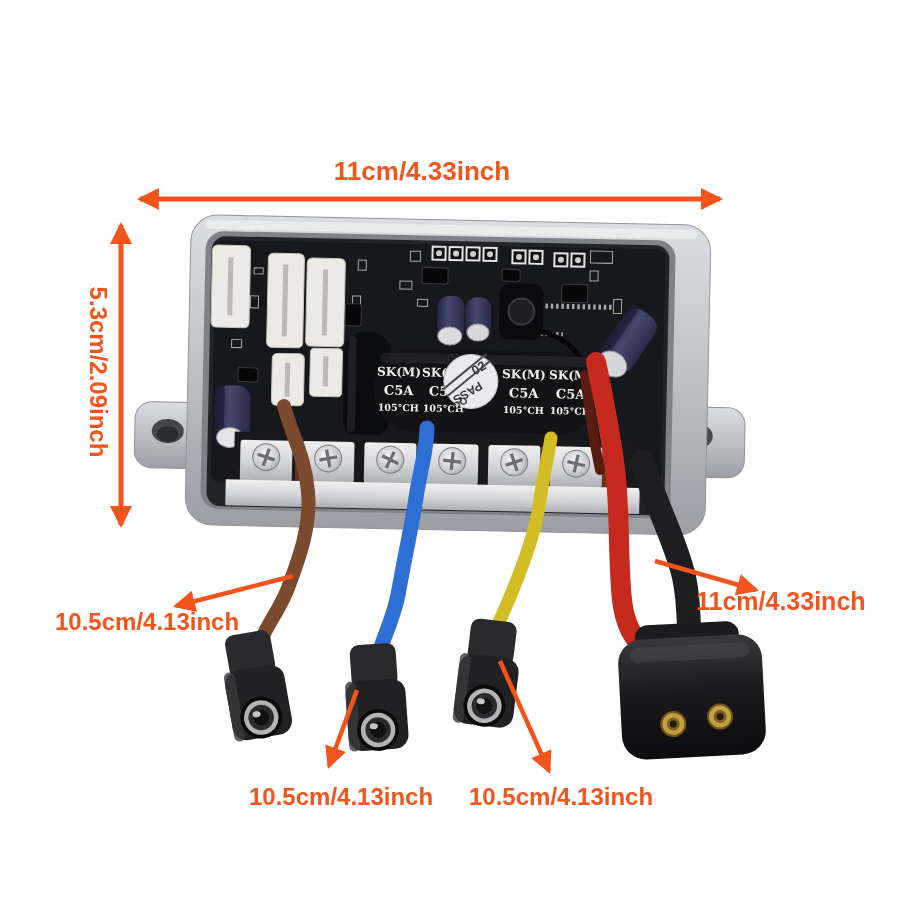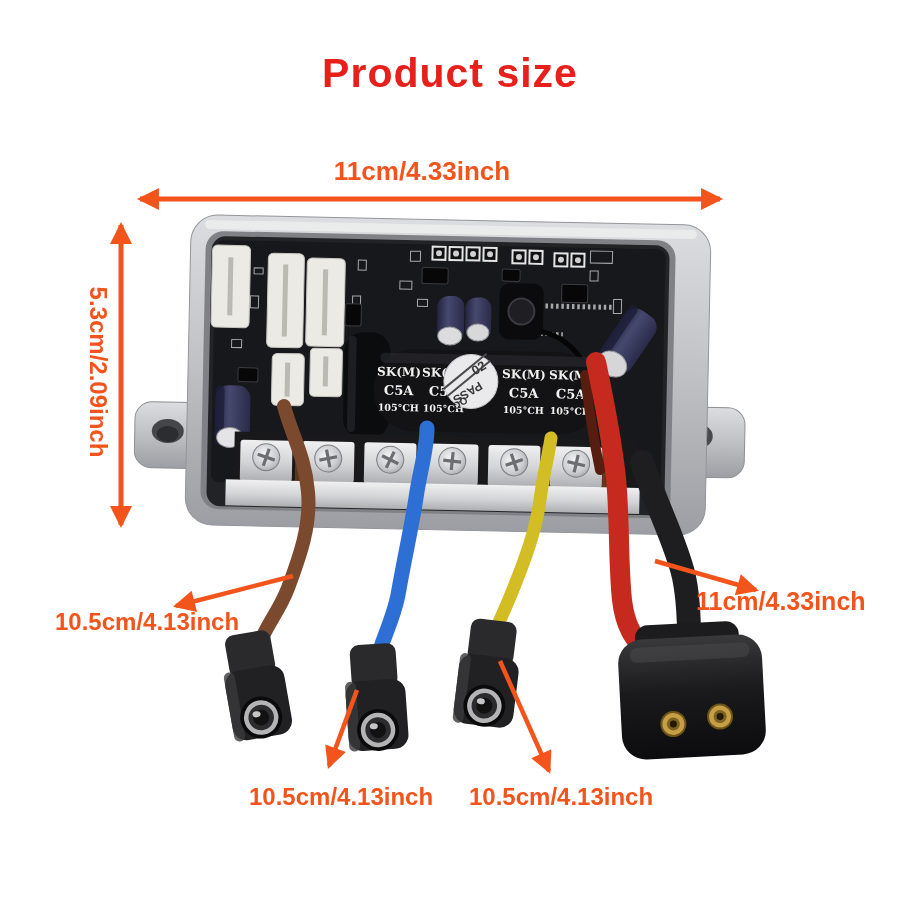--- a/index.html
+++ b/index.html
@@ -302,20 +302,19 @@
   <g stroke="#f2541c" fill="none">
     <line x1="140" y1="199" x2="720" y2="199" stroke-width="5" marker-start="url(#arrow)" marker-end="url(#arrow)"></line>
     <line x1="121" y1="225" x2="121" y2="525" stroke-width="5" marker-start="url(#arrow)" marker-end="url(#arrow)"></line>
     <line x1="293" y1="576" x2="176" y2="606" stroke-width="4.5" marker-end="url(#arrow)"></line>
     <line x1="655" y1="561" x2="756" y2="590" stroke-width="4.5" marker-end="url(#arrow)"></line>
     <line x1="357" y1="690" x2="329" y2="766" stroke-width="4.5" marker-end="url(#arrow)"></line>
     <line x1="500" y1="661" x2="549" y2="771" stroke-width="4.5" marker-end="url(#arrow)"></line>
   </g>
 </svg>
 
-  <div class="title">Product size</div>
   <div class="dim dim-top">11cm/4.33inch</div>
   <div class="dim dim-left">5.3cm/2.09inch</div>
   <div class="dim dim-brown">10.5cm/4.13inch</div>
   <div class="dim dim-power">11cm/4.33inch</div>
   <div class="dim dim-blue">10.5cm/4.13inch</div>
   <div class="dim dim-yellow">10.5cm/4.13inch</div>
 </div>
 
 </body></html>

